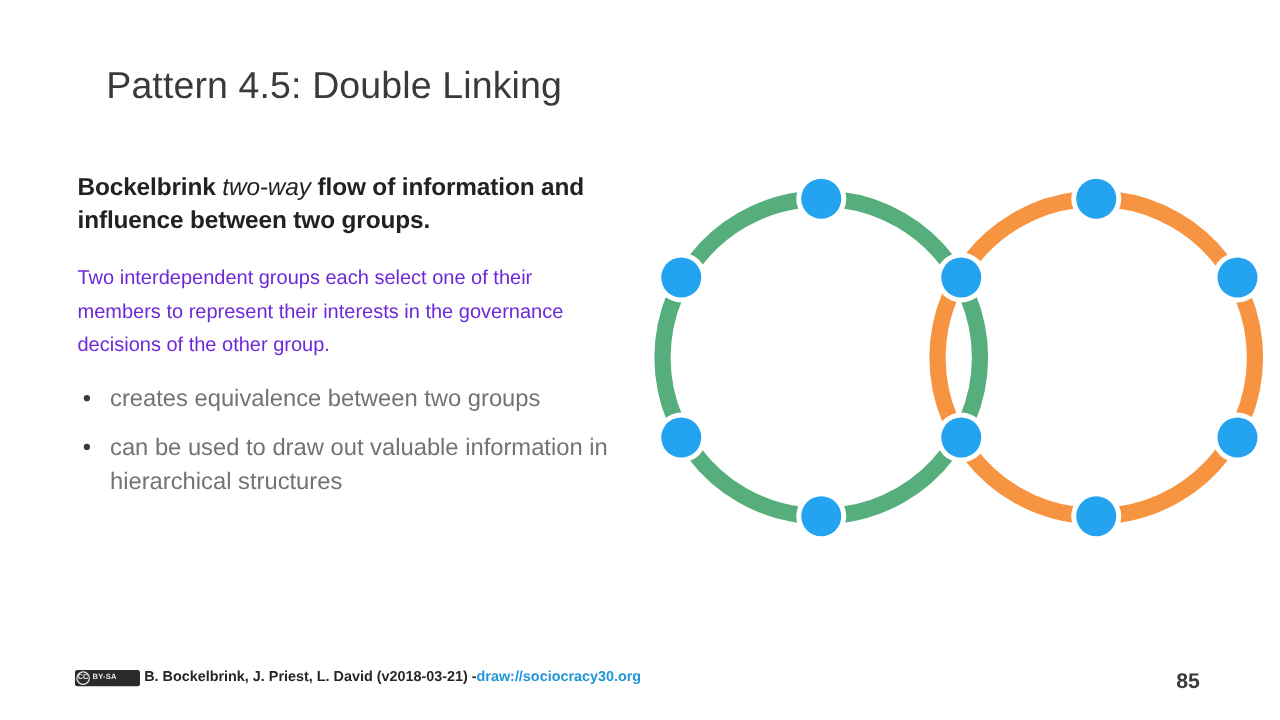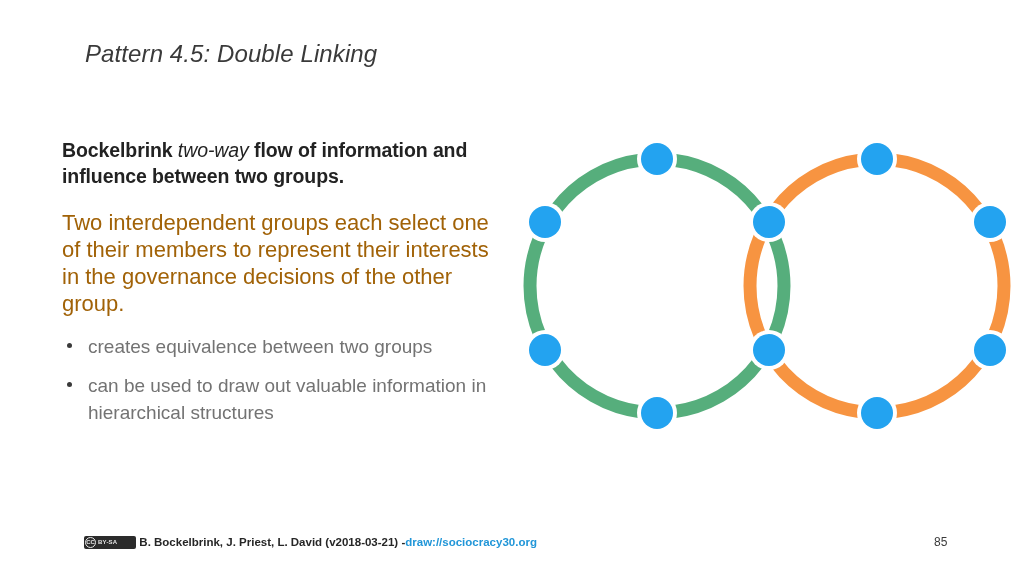--- a/index.html
+++ b/index.html
@@ -18,27 +18,26 @@
     position: relative;
     width: 1024px;
     height: 576px;
     background: #ffffff;
   }
 
   
   .slide-title {
     position: absolute;
     left: 85px;
-    top: 40px;
-    font-size: 24px;
+    top: 52px;
+    font-size: 30px;
     font-weight: 400;
     color: #3a3a3a;
     letter-spacing: 0.1px;
     white-space: nowrap;
-    font-style: italic;
   }
 
   
   .text-col {
     position: absolute;
     left: 62px;
     top: 137px;
     width: 430px;
   }
   .lead {
@@ -47,24 +46,24 @@
     line-height: 26px;
     color: #222222;
     margin: 0 0 20px 0;
     letter-spacing: -0.1px;
   }
   .lead em {
     font-style: italic;
     font-weight: normal;
   }
   .body-para {
-    font-size: 22px;
+    font-size: 16px;
     font-weight: 400;
     line-height: 27px;
-    color: #a16207;
+    color: #6d28d9;
     margin: 0 0 16px 0;
   }
   .bullets {
     list-style: none;
     margin: 0;
     padding: 0;
   }
   .bullets li {
     position: relative;
     font-size: 19px;
@@ -92,21 +91,20 @@
     height: 330px;
   }
 
   
   .footer {
     position: absolute;
     left: 0;
     top: 532px;
     width: 820px;
     height: 24px;
-    margin-left: 24px;
   }
   .footer-left {
     position: absolute;
     left: 60px;
     top: 0px;
     display: flex;
     align-items: center;
     height: 20px;
     font-size: 11.5px;
     font-weight: bold;
@@ -147,24 +145,24 @@
     height: 9px;
     background: #2b2b2b;
   }
   .footer-link {
     color: #2196d8;
     text-decoration: none;
     font-weight: bold;
   }
   .page-num {
     position: absolute;
-    left: 910px;
+    left: 941px;
     top: 3px;
-    font-size: 12px;
-    font-weight: normal;
+    font-size: 17px;
+    font-weight: bold;
     color: #3a3a3a;
   }
 </style>
 </head>
 <body>
 
 <div class="slide">
 
   <div class="slide-title">Pattern 4.5: Double Linking</div>
 

